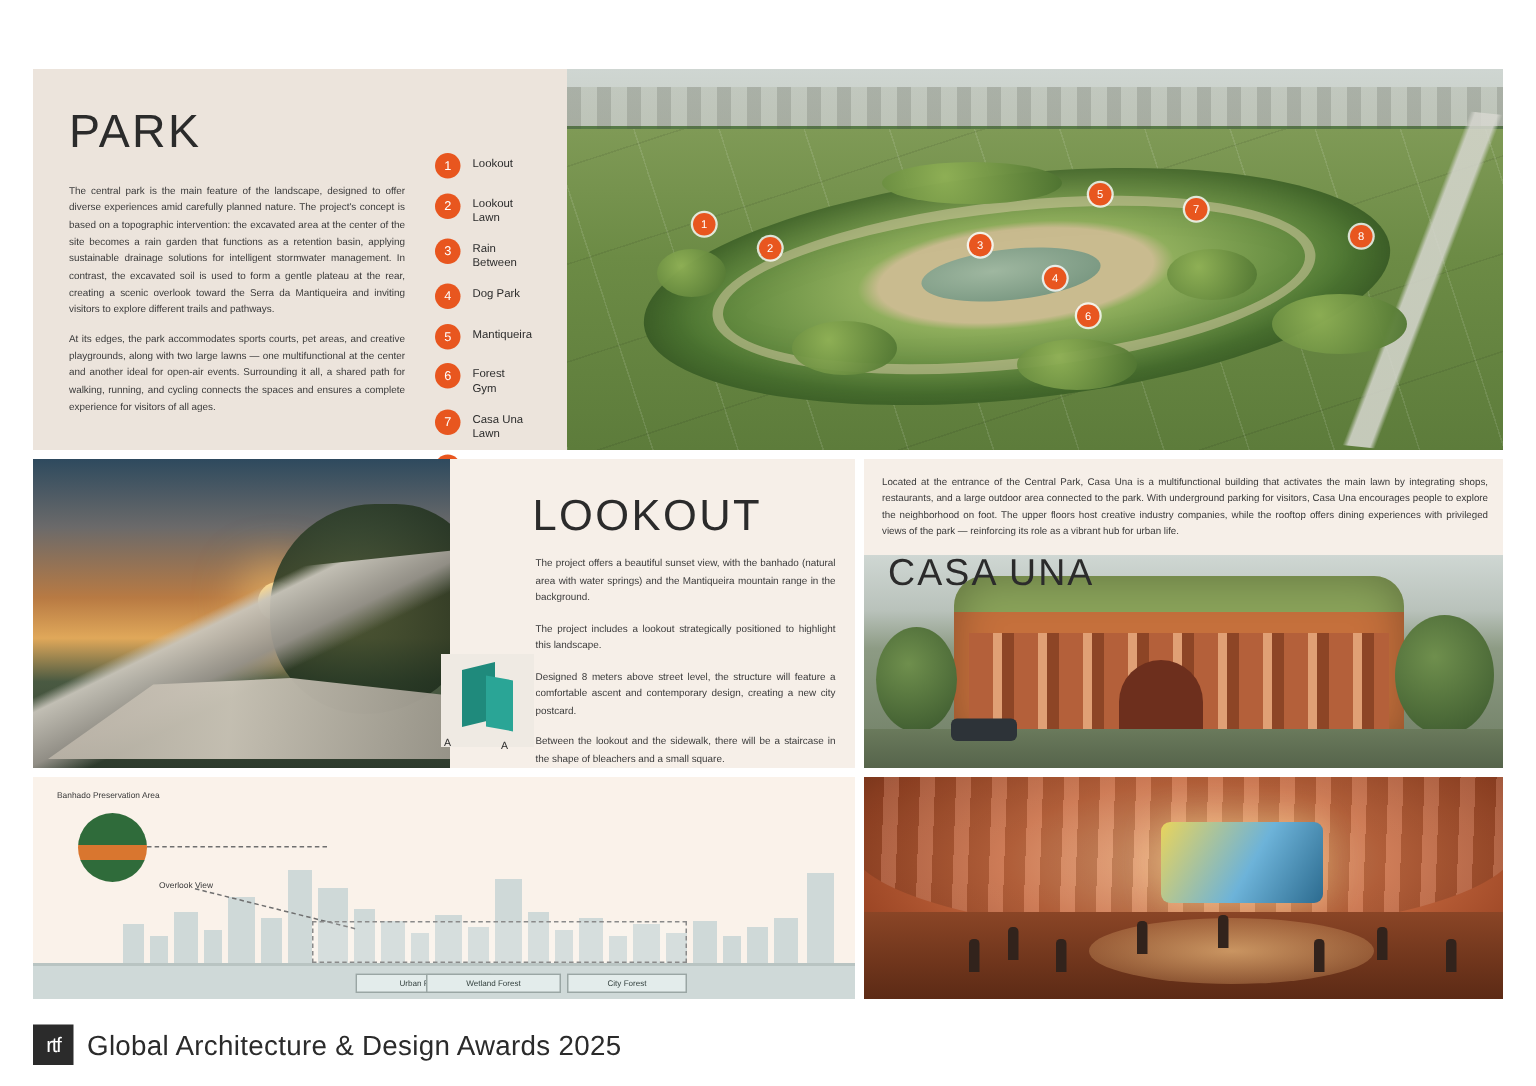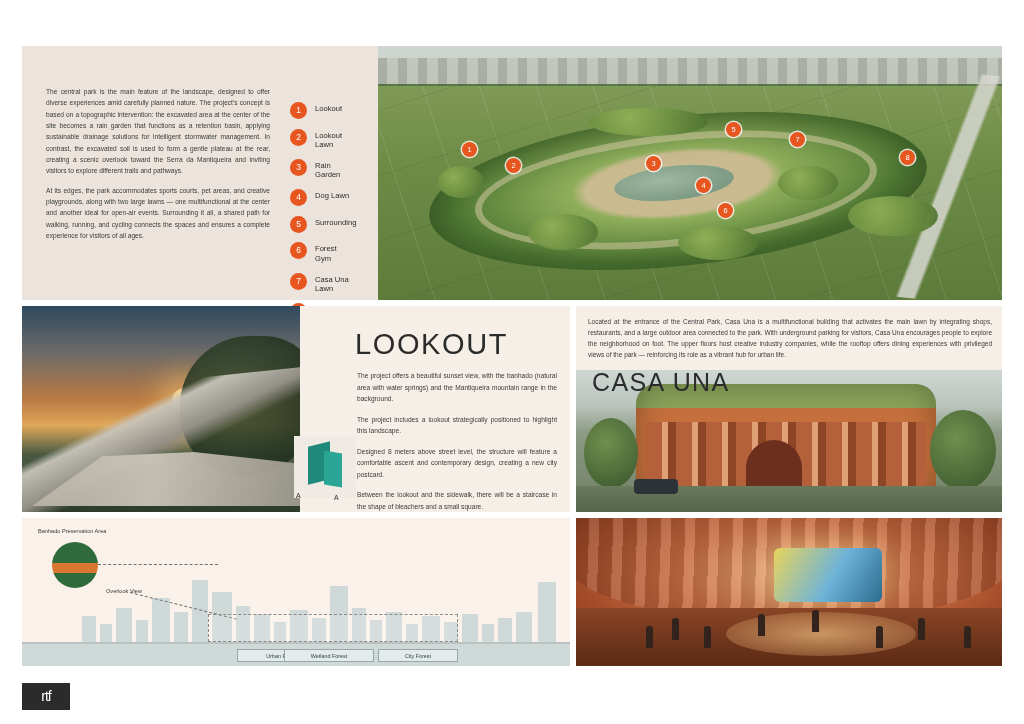--- a/index.html
+++ b/index.html
@@ -281,64 +281,65 @@
   .dash-leader {
     position: absolute; border-top: 1px dashed #6f6f6f; transform-origin: left center;
   }
   .dash-box {
     position: absolute; border: 1px dashed #8a8a8a; background: rgba(255,255,255,.15);
   }
 
   
   .footer { position: absolute; left: 22px; bottom: 14px; display: flex; align-items: center; }
   .rtf-logo {
-    width: 48px; height: 27px; background: #2b2b2b; color: #fff;
+    width: 27px; height: 27px; background: #2b2b2b; color: #fff;
     font-size: 14px; line-height: 27px; text-align: center; letter-spacing: -1px;
     font-family: "Liberation Sans", sans-serif;
   }
   .footer-text {
     margin-left: 9px; font-size: 18.5px; color: #2b2b2b; letter-spacing: .2px;
   }
 </style>
 </head>
 <body>
 
 <div class="board">
 
 
   <section class="park-panel">
     <div class="park-text-col">
+      <h1 class="park-title">PARK</h1>
       <div class="park-body">
         <p>The central park is the main feature of the landscape, designed to offer diverse experiences amid carefully planned nature. The project's concept is based on a topographic intervention: the excavated area at the center of the site becomes a rain garden that functions as a retention basin, applying sustainable drainage solutions for intelligent stormwater management. In contrast, the excavated soil is used to form a gentle plateau at the rear, creating a scenic overlook toward the Serra da Mantiqueira and inviting visitors to explore different trails and pathways.</p>
         <p>At its edges, the park accommodates sports courts, pet areas, and creative playgrounds, along with two large lawns — one multifunctional at the center and another ideal for open-air events. Surrounding it all, a shared path for walking, running, and cycling connects the spaces and ensures a complete experience for visitors of all ages.</p>
       </div>
     </div>
 
     <div class="legend">
       <div class="legend-row">
         <span class="legend-num">1</span>
         <span class="legend-label">Lookout</span>
       </div>
       <div class="legend-row">
         <span class="legend-num">2</span>
         <span class="legend-label">Lookout
 Lawn</span>
       </div>
       <div class="legend-row">
         <span class="legend-num">3</span>
         <span class="legend-label">Rain
-Garden</span>
+Between</span>
       </div>
       <div class="legend-row">
         <span class="legend-num">4</span>
-        <span class="legend-label">Dog Lawn</span>
+        <span class="legend-label">Dog Park</span>
       </div>
       <div class="legend-row">
         <span class="legend-num">5</span>
-        <span class="legend-label">Surrounding</span>
+        <span class="legend-label">Mantiqueira</span>
       </div>
       <div class="legend-row">
         <span class="legend-num">6</span>
         <span class="legend-label">Forest
 Gym</span>
       </div>
       <div class="legend-row">
         <span class="legend-num">7</span>
         <span class="legend-label">Casa Una
 Lawn</span>
@@ -468,15 +469,16 @@
     <div class="dash-leader" style="left:108px;top:74px;width:110px;transform:rotate(14deg);"></div>
     <div class="dash-box" style="left:186px;top:96px;width:250px;height:28px;"></div>
 
     <div class="zone" style="left:215px;width:90px;">Urban Forest</div>
     <div class="zone" style="left:262px;width:90px;bottom:4px;">Wetland Forest</div>
     <div class="zone" style="left:356px;width:80px;">City Forest</div>
   </section>
 
   <div class="footer">
     <div class="rtf-logo">rtf</div>
+    <div class="footer-text">Global Architecture &amp; Design Awards 2025</div>
   </div>
 
 </div>
 
 </body></html>

